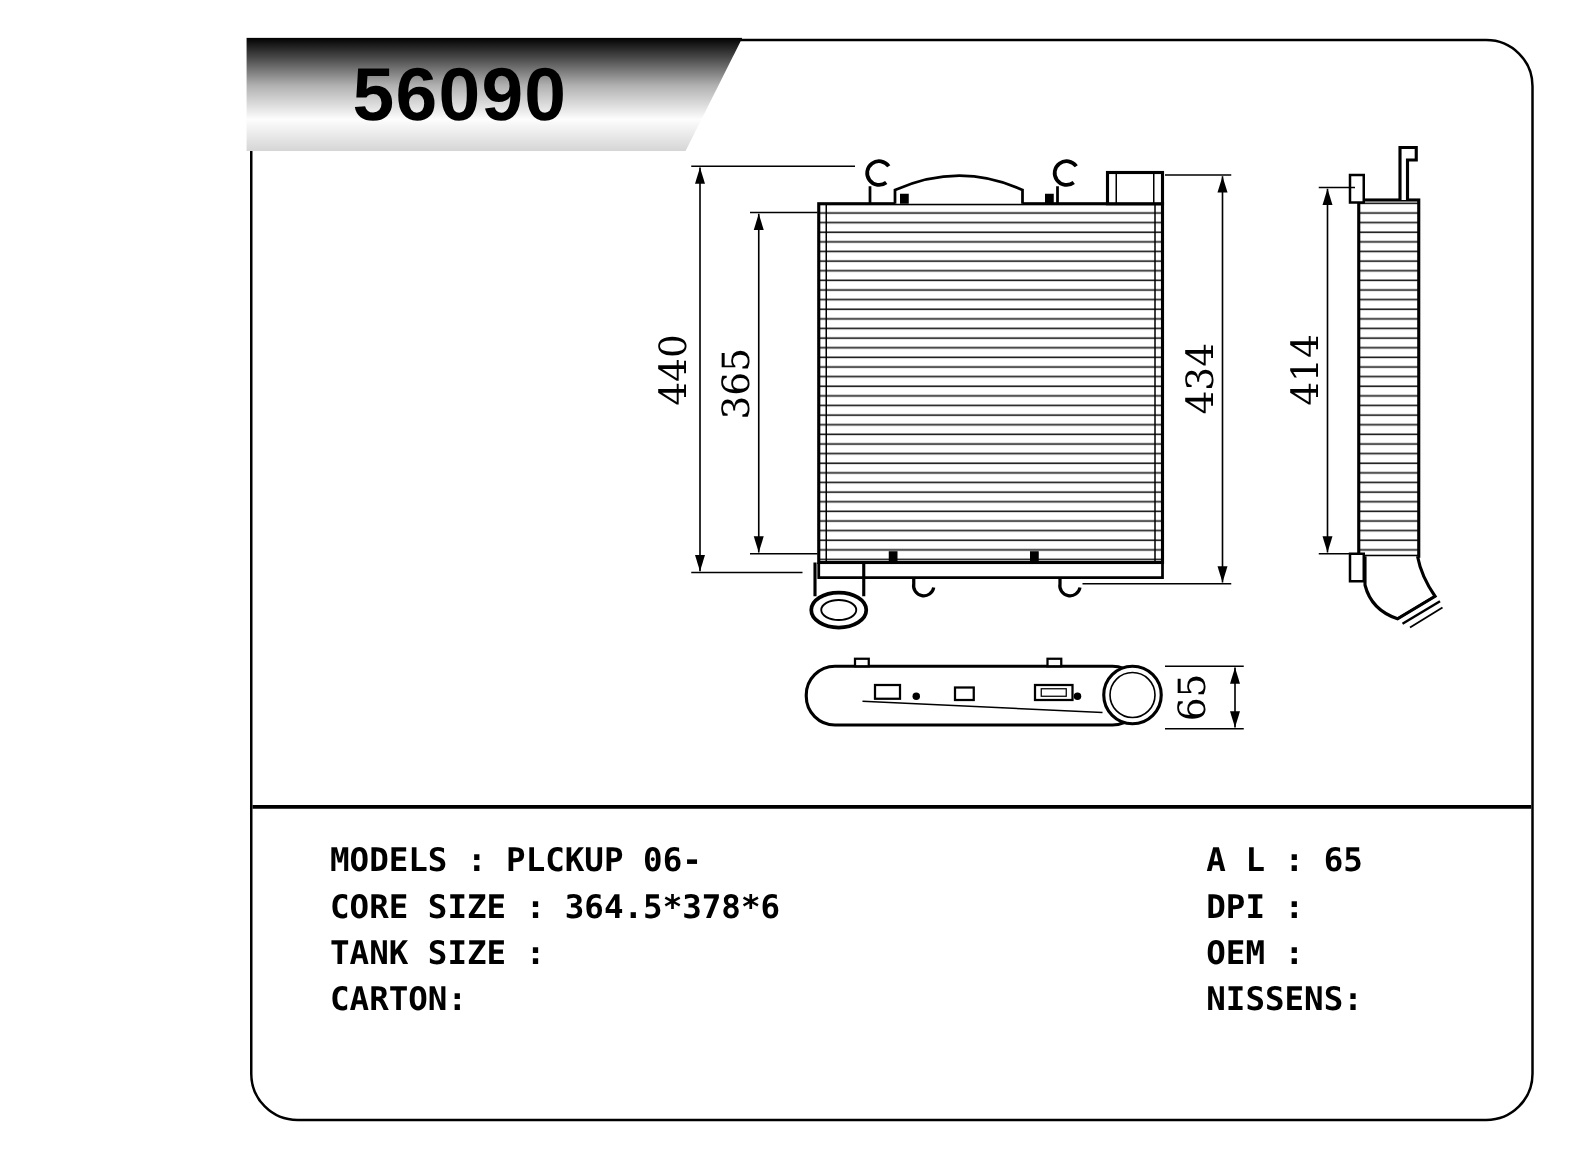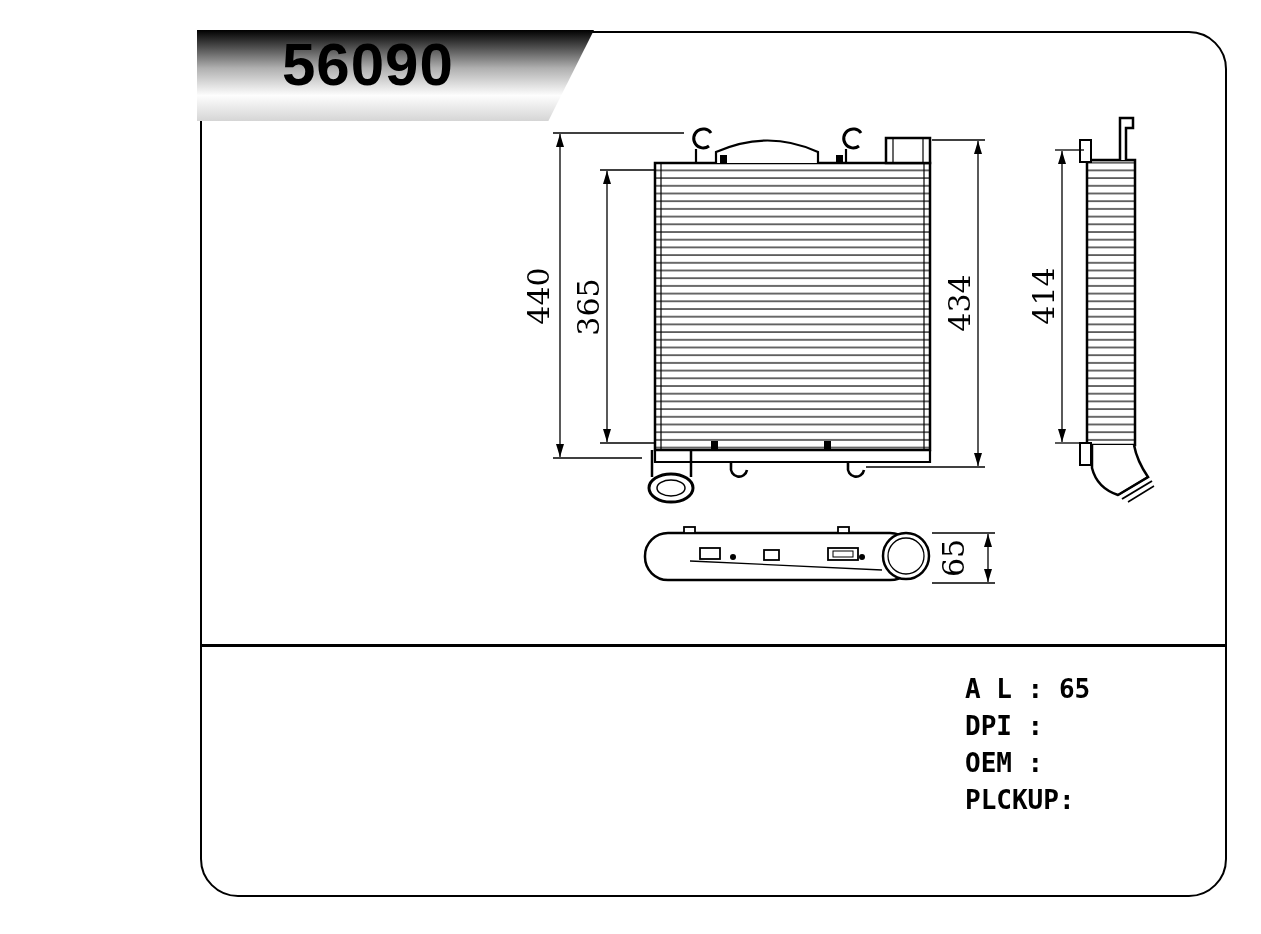--- a/index.html
+++ b/index.html
@@ -10,21 +10,21 @@
     position:absolute; left:200px; top:31px; width:1027px; height:866px;
     border:2.5px solid #000; border-radius:38px;
   }
   .divider {
     position:absolute; left:202px; top:644px; width:1023px; height:2.5px; background:#000;
   }
   .banner {
     position:absolute; left:197px; top:30px; width:397px; height:91px;
     background:linear-gradient(180deg,#000 0%,#4a4a4a 18%,#b0b0b0 42%,#fdfdfd 72%,#d5d5d5 100%);
     clip-path:polygon(0 0, 100% 0, 88.5% 100%, 0 100%);
-    display:flex; align-items:flex-start;
+    display:flex; align-items:center;
   }
   .banner-text {
     font-family:"Liberation Sans", sans-serif; font-weight:700; font-size:60px;
     color:#000; padding-left:85px; letter-spacing:1px;
   }
   .drawing { position:absolute; left:0; top:0; width:1261px; height:934px; }
   .dimtxt {
     font-family:"DejaVu Serif","Liberation Serif",serif;
     font-size:30px; fill:#000;
   }
@@ -138,21 +138,27 @@
       <text class="dimtxt" x="964" y="558" text-anchor="middle" transform="rotate(-90 964 558)">65</text>
     </g>
   </svg>
 
   <div class="banner">
     <span class="banner-text">56090</span>
   </div>
 
   <div class="divider"></div>
 
+  <div class="specs specs-left">
+    <div class="spec-line">MODELS : PLCKUP 06-</div>
+    <div class="spec-line">CORE SIZE : 364.5*378*6</div>
+    <div class="spec-line">TANK SIZE :</div>
+    <div class="spec-line">CARTON:</div>
+  </div>
 
   <div class="specs specs-right">
     <div class="spec-line">A L : 65</div>
     <div class="spec-line">DPI :</div>
     <div class="spec-line">OEM :</div>
-    <div class="spec-line">PLCKUP:</div>
+    <div class="spec-line">NISSENS:</div>
   </div>
 
 </div>
 
 </body></html>

